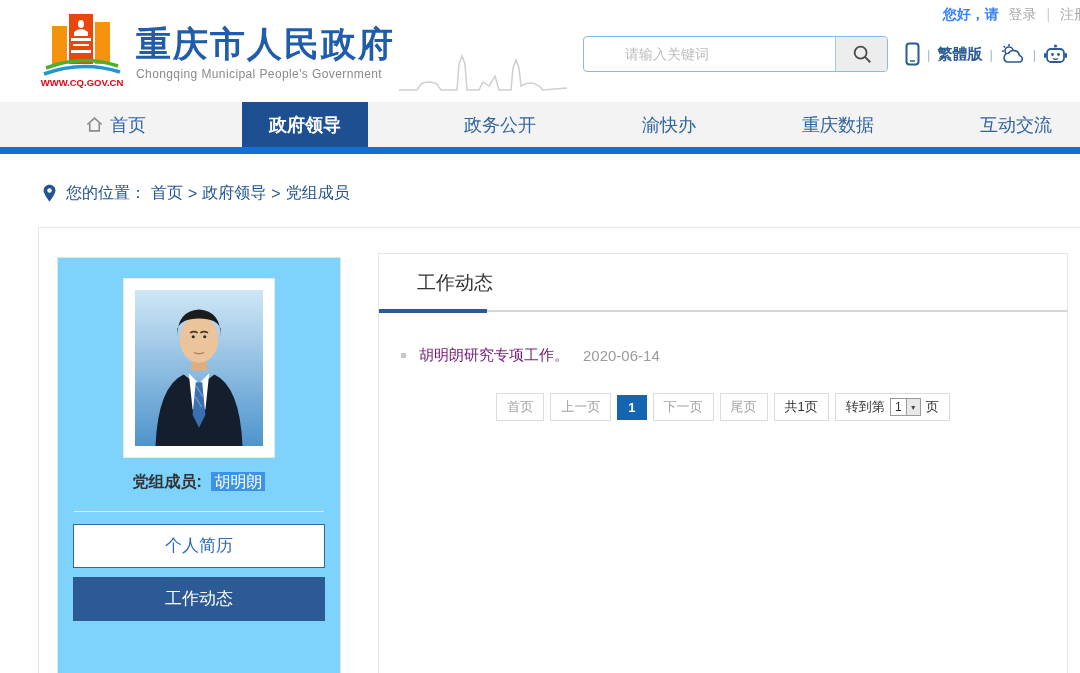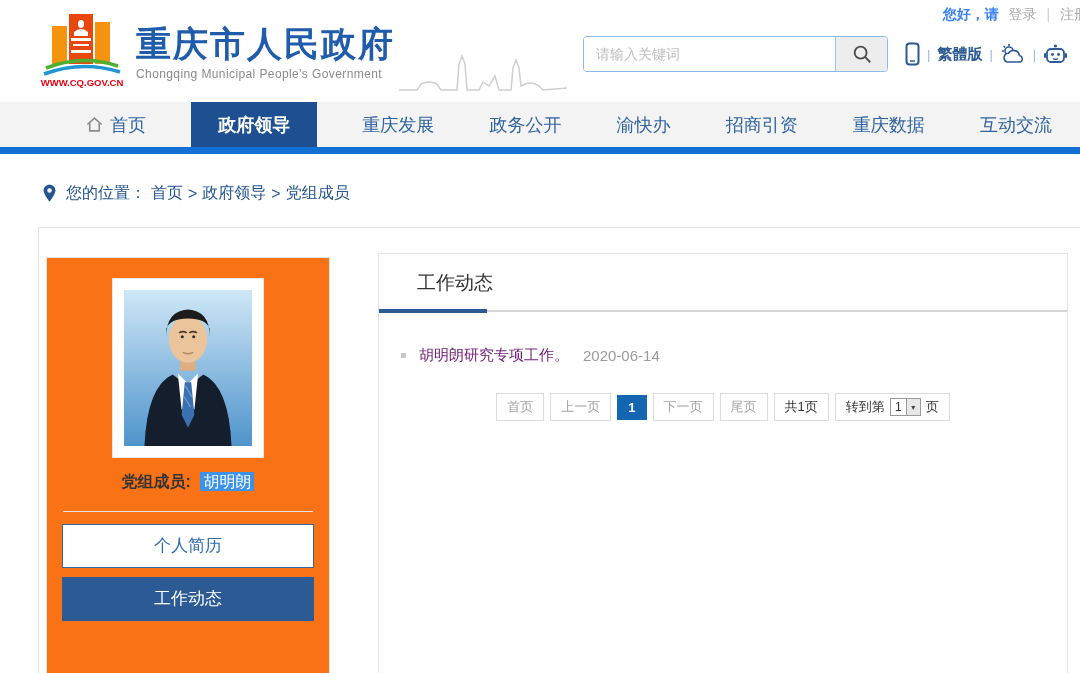--- a/index.html
+++ b/index.html
@@ -23,21 +23,21 @@
   .header{position:absolute;top:0;left:0;width:1080px;height:102px;background:#fff;}
   .logo{position:absolute;left:38px;top:10px;display:flex;align-items:flex-start;}
   .logo-emblem{width:88px;height:82px;}
   .logo-text{margin-left:10px;padding-top:16px;}
   .logo-title{font-size:35px;font-weight:bold;color:var(--logo-blue);letter-spacing:2px;line-height:1;}
   .logo-sub{font-size:12px;color:#8a8a8a;margin-top:6px;letter-spacing:.4px;}
   .skyline{margin-left:4px;margin-top:36px;}
 
   
   .searchbox{position:absolute;left:583px;top:36px;width:305px;height:36px;
-    border:1px solid #8ab9e8;border-radius:4px;display:flex;overflow:hidden;background:#fff;}
+    border:1px solid #8ab9e8;border-radius:4px;display:flex;overflow:hidden;background:#fff;padding-left:29px;}
   .searchbox input{flex:1;border:none;outline:none;padding:0 12px;font-size:14px;color:#333;
     font-family:"Liberation Sans","DejaVu Sans",sans-serif;}
   .searchbox input::placeholder{color:#bdbdbd;}
   .search-btn{width:52px;background:#ededed;border:none;border-left:1px solid #9ec5ec;
     display:flex;align-items:center;justify-content:center;cursor:pointer;}
 
   
   .tools{position:absolute;left:905px;top:42px;display:flex;align-items:center;font-size:15px;color:var(--navy);}
   .tools .tsep{color:#9db9d9;margin:0 7px;font-size:13px;}
   .tools .tlabel{color:var(--navy);text-decoration:none;font-weight:bold;}
@@ -54,22 +54,22 @@
   .crumb{position:absolute;top:183px;left:42px;display:flex;align-items:center;font-size:16px;color:var(--crumb);}
   .crumb .pin{margin-right:9px;display:inline-flex;}
   .crumb span{margin-right:5px;}
   .crumb a{color:var(--crumb);text-decoration:none;margin-right:5px;cursor:pointer;}
 
   
   .outer{position:absolute;top:227px;left:38px;width:1042px;height:446px;
     border-top:1px solid var(--border);border-left:1px solid var(--border);background:#fff;}
 
   
-  .sidebar{position:absolute;top:257px;left:46px;width:284px;height:416px;
-    border:1px solid var(--border);border-bottom:none;background:#f97316;}
+  .sidebar{position:absolute;top:257px;left:57px;width:284px;height:416px;
+    border:1px solid var(--border);border-bottom:none;background:#7dd3fc;}
   .photo-frame{width:152px;height:180px;margin:20px auto 0;border:1px solid #e9e9e9;
     padding:11px;background:#fff;}
   .photo{width:100%;height:100%;display:block;}
   .person-line{margin-top:14px;text-align:center;font-size:16px;}
   .person-line .role{font-weight:bold;color:#333;}
   .person-line .name{background:var(--highlight);color:#fff;padding:1px 3px;margin-left:5px;}
   .side-divider{margin:18px 16px 0;border-top:1px solid var(--border);}
   .side-menu{padding:12px 15px 16px;}
   .side-btn{display:block;width:100%;height:44px;line-height:42px;text-align:center;
     border:1px solid #3465a5;color:var(--link-blue);font-size:17px;background:#fff;
@@ -183,30 +183,24 @@
             <path d="M3 12 L12 4 L21 12" fill="none" stroke="#8a8a8a" stroke-width="2"></path>
             <path d="M6 10.5 V20 H18 V10.5" fill="none" stroke="#8a8a8a" stroke-width="2"></path>
           </svg>
         </span>
         <span>首页</span>
       </div>
       <div class="nav-item active">
         <span>政府领导</span>
       </div>
       <div class="nav-item">
-        <span>重庆发展</span>
-      </div>
-      <div class="nav-item">
         <span>政务公开</span>
       </div>
       <div class="nav-item">
         <span>渝快办</span>
-      </div>
-      <div class="nav-item">
-        <span>招商引资</span>
       </div>
       <div class="nav-item">
         <span>重庆数据</span>
       </div>
       <div class="nav-item">
         <span>互动交流</span>
       </div>
     </div>
   </div>
   <div class="nav-strip"></div>

